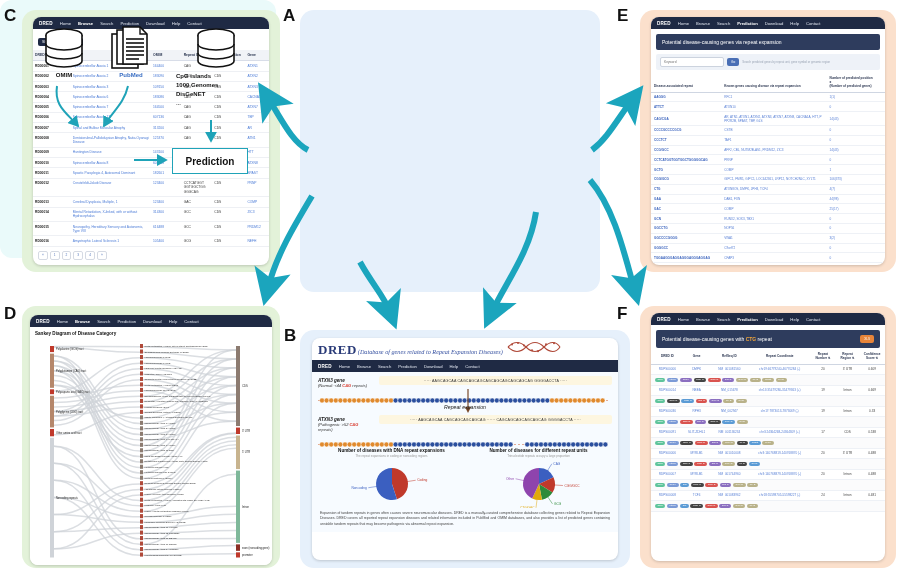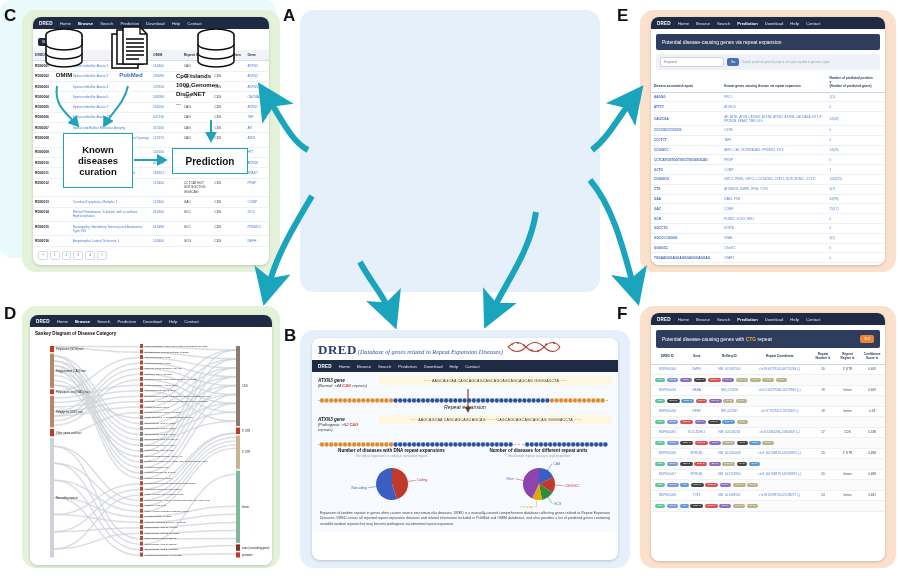--- a/index.html
+++ b/index.html
@@ -346,27 +346,20 @@
       <marker id="ahd" markerWidth="6" markerHeight="6" refX="4.6" refY="3" orient="auto">
         <path d="M0,0 L5.5,3 L0,6 z" fill="#1fa3b8"></path>
       </marker>
     </defs>
     <path d="M57 86 C54 106 66 112 78 126" stroke="#1fa3b8" stroke-width="2" fill="none" marker-end="url(#ahd)"></path>
     <path d="M128 86 C124 104 112 112 104 126" stroke="#1fa3b8" stroke-width="2" fill="none" marker-end="url(#ahd)"></path>
     <path d="M211 120 L211 141" stroke="#1fa3b8" stroke-width="2" fill="none" marker-end="url(#ahd)"></path>
     <path d="M134 160 L166 160" stroke="#1fa3b8" stroke-width="2" fill="none" marker-end="url(#ahd)"></path>
   </svg>
 
-  <div class="boxnode" id="node-known">
-    <div>
-      <div>Known</div>
-      <div>diseases</div>
-      <div>curation</div>
-    </div>
-  </div>
   <div class="boxnode" id="node-pred">Prediction</div>
 </div>
 
 <div class="card" id="card-b">
   <div class="b-logo">
     <span class="dred">DRED</span>
     <span class="sub">(Database of genes related to Repeat Expansion Diseases)</span>
     <svg width="56" height="13" style="margin-left:2px;">
       <g stroke="#b04a3a" stroke-width="1.1" fill="none">
         <path d="M2 6 C8 0 14 0 20 6 C26 12 32 12 38 6 C44 0 50 0 54 6"></path>

